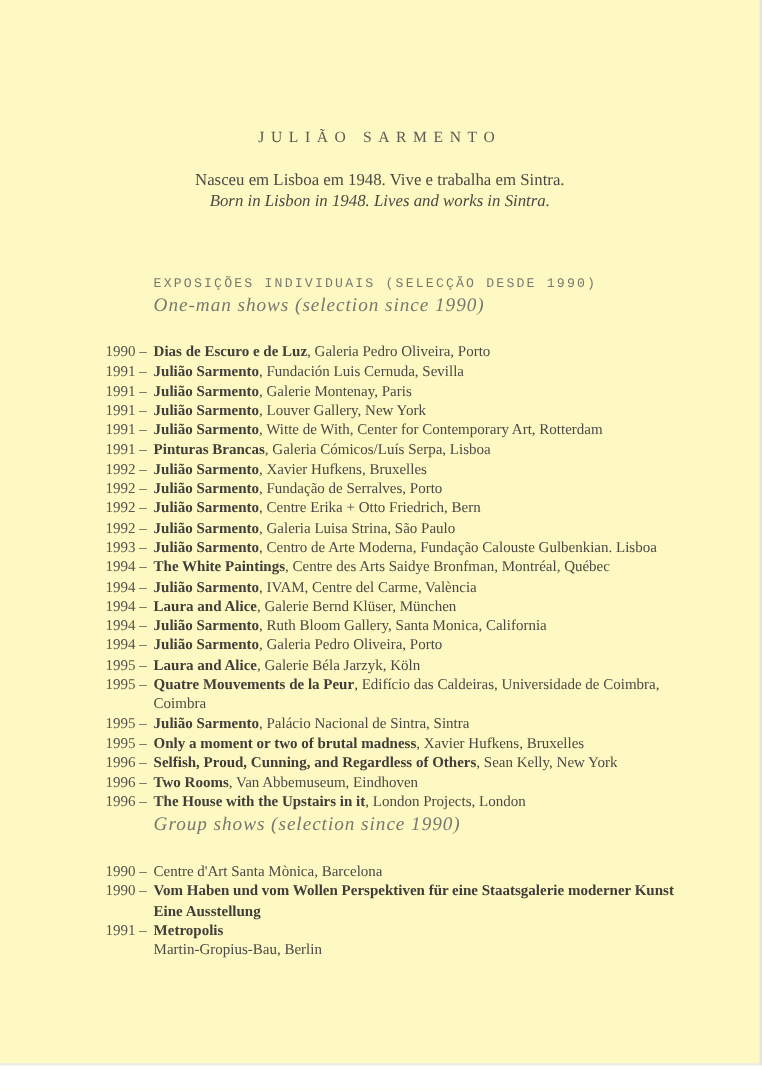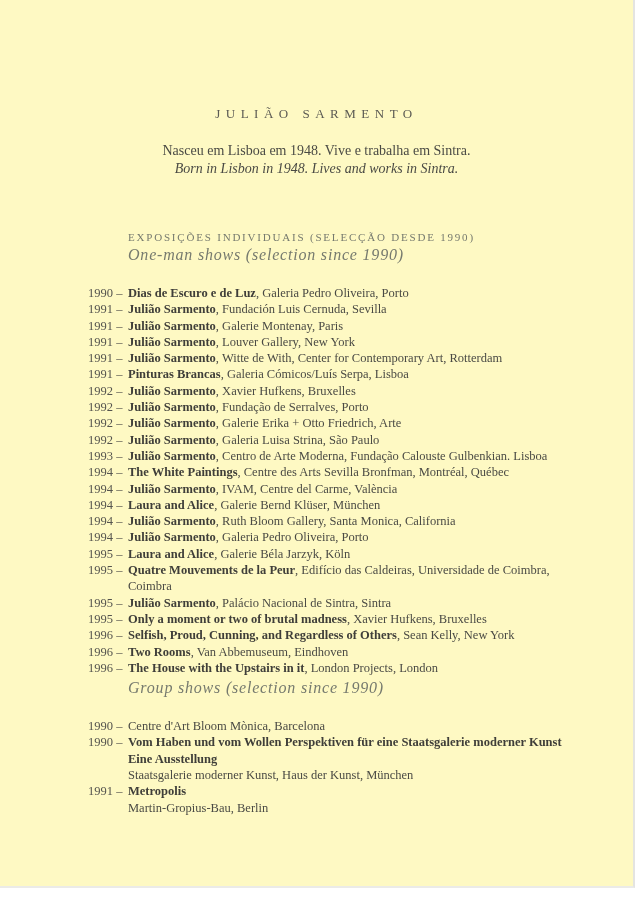--- a/index.html
+++ b/index.html
@@ -26,20 +26,21 @@
   .bio.pt{margin-top:21px;}
   .bio.en{margin-top:2px;font-style:italic;}
   .sections{margin-top:0;}
   .section{margin:0;}
   .section-heading{
     margin:0 0 0 128px;
     font-size:11px;
     font-weight:normal;
     letter-spacing:1.8px;
     color:var(--heading,#767a6e);
+    font-family:Liberation Mono, monospace;
   }
   .section:nth-child(1) .section-heading{margin-top:54px;}
   .section:nth-child(2) .section-heading{margin-top:15px;}
   .section-subheading{
     margin:3px 0 0 128px;
     font-size:16px;
     font-style:italic;
     letter-spacing:0.8px;
     color:var(--heading,#767a6e);
   }
@@ -98,33 +99,33 @@
           <div class="entry">
             <span class="year">1992 –</span>
             <span class="etext"><b>Julião Sarmento</b><span>, Xavier Hufkens, Bruxelles</span></span>
           </div>
           <div class="entry">
             <span class="year">1992 –</span>
             <span class="etext"><b>Julião Sarmento</b><span>, Fundação de Serralves, Porto</span></span>
           </div>
           <div class="entry">
             <span class="year">1992 –</span>
-            <span class="etext"><b>Julião Sarmento</b><span>, Galerie Erika + Otto Friedrich, Arte</span></span>
+            <span class="etext"><b>Julião Sarmento</b><span>, Centre Erika + Otto Friedrich, Bern</span></span>
           </div>
           <div class="entry">
             <span class="year">1992 –</span>
             <span class="etext"><b>Julião Sarmento</b><span>, Galeria Luisa Strina, São Paulo</span></span>
           </div>
           <div class="entry">
             <span class="year">1993 –</span>
             <span class="etext"><b>Julião Sarmento</b><span>, Centro de Arte Moderna, Fundação Calouste Gulbenkian.  Lisboa</span></span>
           </div>
           <div class="entry">
             <span class="year">1994 –</span>
-            <span class="etext"><b>The White Paintings</b><span>, Centre des Arts Sevilla Bronfman, Montréal, Québec</span></span>
+            <span class="etext"><b>The White Paintings</b><span>, Centre des Arts Saidye Bronfman, Montréal, Québec</span></span>
           </div>
           <div class="entry">
             <span class="year">1994 –</span>
             <span class="etext"><b>Julião Sarmento</b><span>, IVAM, Centre del Carme, València</span></span>
           </div>
           <div class="entry">
             <span class="year">1994 –</span>
             <span class="etext"><b>Laura and Alice</b><span>, Galerie Bernd Klüser, München</span></span>
           </div>
           <div class="entry">
@@ -163,25 +164,25 @@
             <span class="year">1996 –</span>
             <span class="etext"><b>The House with the Upstairs in it</b><span>, London Projects, London</span></span>
           </div>
         </div>
       </div>
       <div class="section">
         <p class="section-subheading">Group shows (selection since 1990)</p>
         <div class="entries">
           <div class="entry">
             <span class="year">1990 –</span>
-            <span class="etext"><span class="block">Centre d'Art Bloom Mònica, Barcelona</span></span>
+            <span class="etext"><span class="block">Centre d'Art Santa Mònica, Barcelona</span></span>
           </div>
           <div class="entry">
             <span class="year">1990 –</span>
-            <span class="etext"><b>Vom Haben und vom Wollen Perspektiven für eine Staatsgalerie moderner Kunst</b><span class="block bold">Eine Ausstellung</span><span class="block">Staatsgalerie moderner Kunst, Haus der Kunst, München</span></span>
+            <span class="etext"><b>Vom Haben und vom Wollen Perspektiven für eine Staatsgalerie moderner Kunst</b><span class="block bold">Eine Ausstellung</span></span>
           </div>
           <div class="entry">
             <span class="year">1991 –</span>
             <span class="etext"><b>Metropolis</b><span class="block">Martin-Gropius-Bau, Berlin</span></span>
           </div>
         </div>
       </div>
     </div>
 </div>
 

